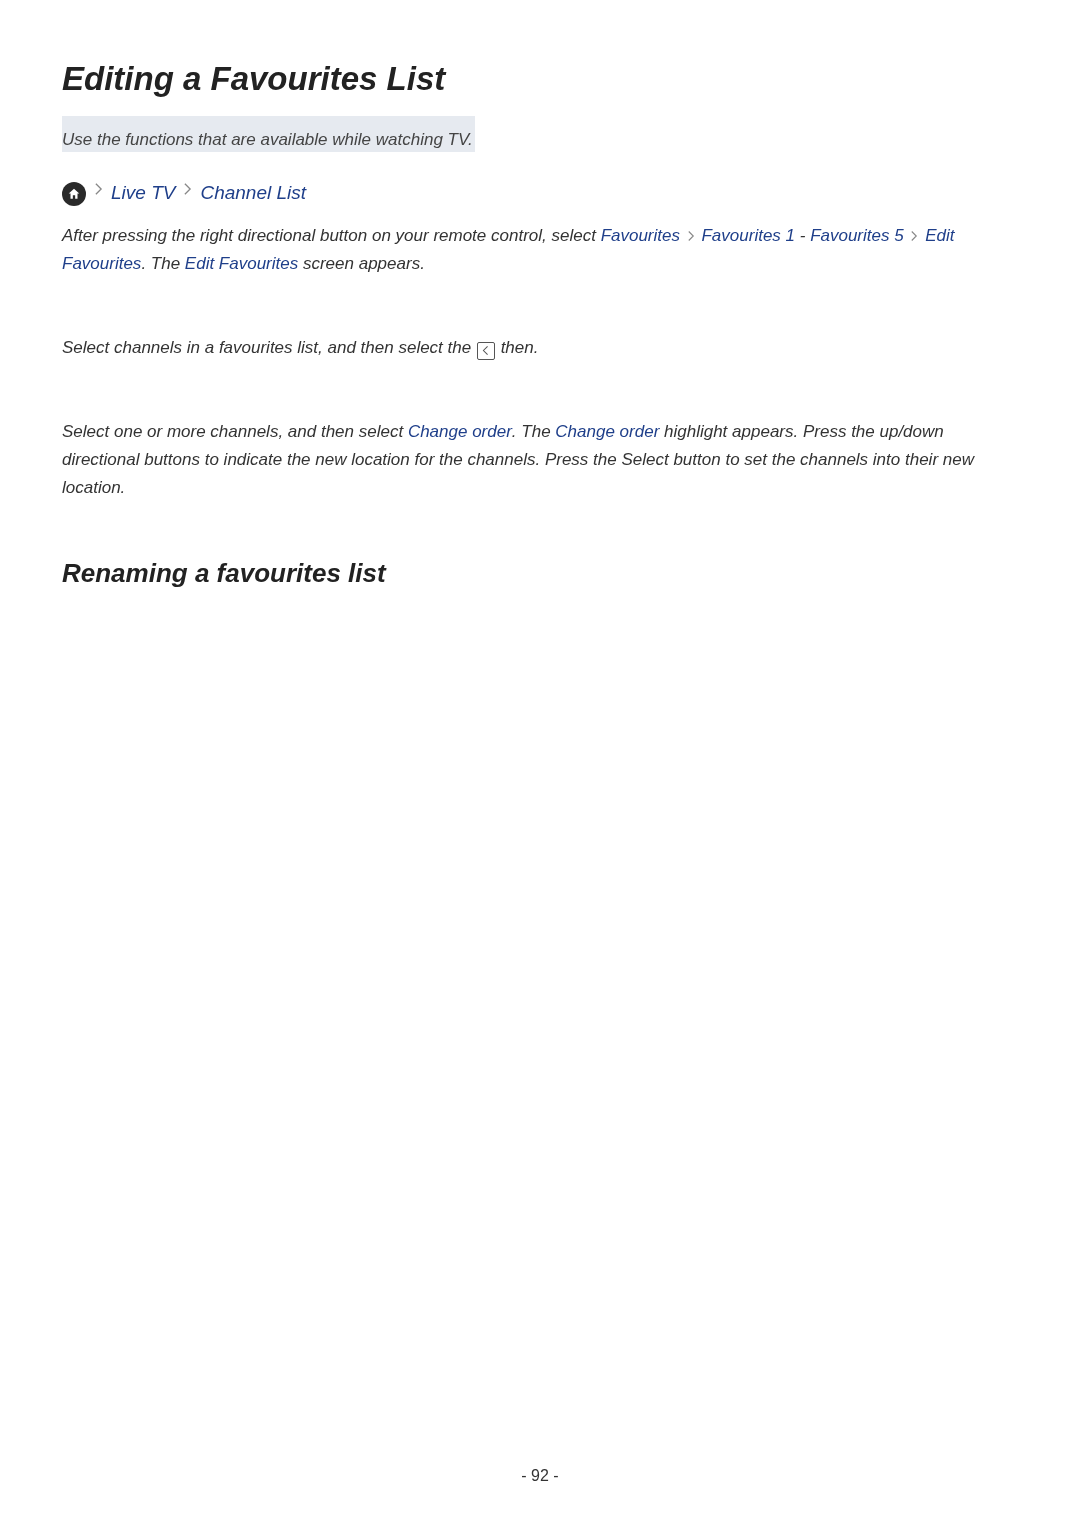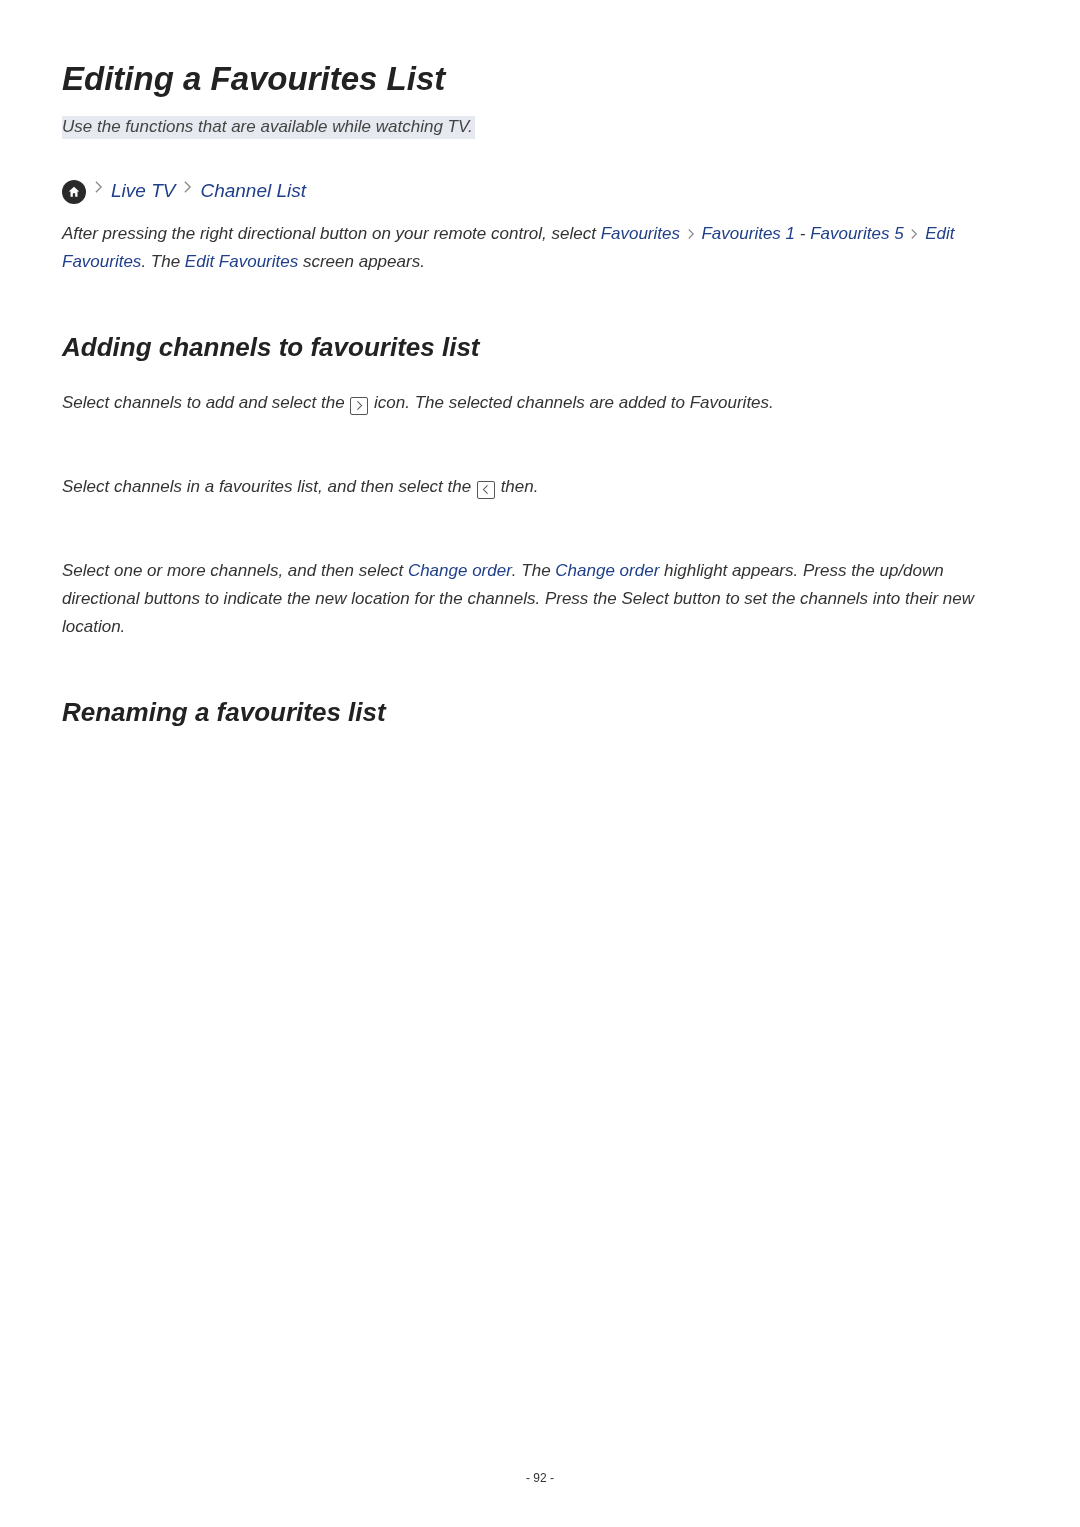--- a/index.html
+++ b/index.html
@@ -19,22 +19,22 @@
     font-size: 33px;
     font-weight: 600;
     color: #222;
     margin-bottom: 18px;
   }
   .subtitle {
     font-size: 17px;
     color: #444;
     background: #e6eaf0;
     display: inline-block;
-    padding: 1px 2px 2px 0;
-    margin-bottom: 41px;
+    padding: 14px 2px 2px 0;
+    margin-bottom: 30px;
   }
   .breadcrumb {
     display: flex;
     align-items: flex-start;
     gap: 8px;
     margin-bottom: 14px;
     height: 26px;
   }
   .home-icon {
     width: 24px;
@@ -98,21 +98,21 @@
   }
   .inline-chev {
     display: inline-flex; align-items: center; vertical-align: -1px; margin: 0 2px;
   }
   .inline-chev svg { width: 8px; height: 12px; stroke: #888; stroke-width: 1.5; fill: none; }
   .page-num {
     position: absolute;
     bottom: 42px;
     left: 0; right: 0;
     text-align: center;
-    font-size: 12px;
+    font-size: 16px;
     color: #333;
   }
 </style>
 </head>
 <body>
 
 <div class="page">
 
   <h1 class="main-title">Editing a Favourites List</h1>
 
@@ -149,30 +149,20 @@
       </span>
     <span class="hl">Favourites 1</span><span> - </span><span class="hl">Favourites 5</span>
     <span class="inline-chev">
         <svg viewBox="0 0 10 16">
           <polyline points="2,2 8,8 2,14"></polyline>
         </svg>
       </span>
     <span class="hl">Edit Favourites</span><span>. The </span><span class="hl">Edit Favourites</span><span> screen appears.</span>
   </p>
 
-  <div class="section">
-    <h2 class="section-h">Adding channels to favourites list</h2>
-    <p class="body-para">
-      <span>Select channels to add and select the </span><span class="inline-svg-box">
-          <svg viewBox="0 0 10 16">
-            <polyline points="2,2 8,8 2,14"></polyline>
-          </svg>
-        </span><span> icon. The selected channels are added to Favourites.</span>
-    </p>
-  </div>
 
   <div class="section">
     <p class="body-para">
       <span>Select channels in a favourites list, and then select the </span><span class="inline-svg-box">
           <svg viewBox="0 0 10 16">
             <polyline points="8,2 2,8 8,14"></polyline>
           </svg>
         </span><span> then.</span>
     </p>
   </div>

